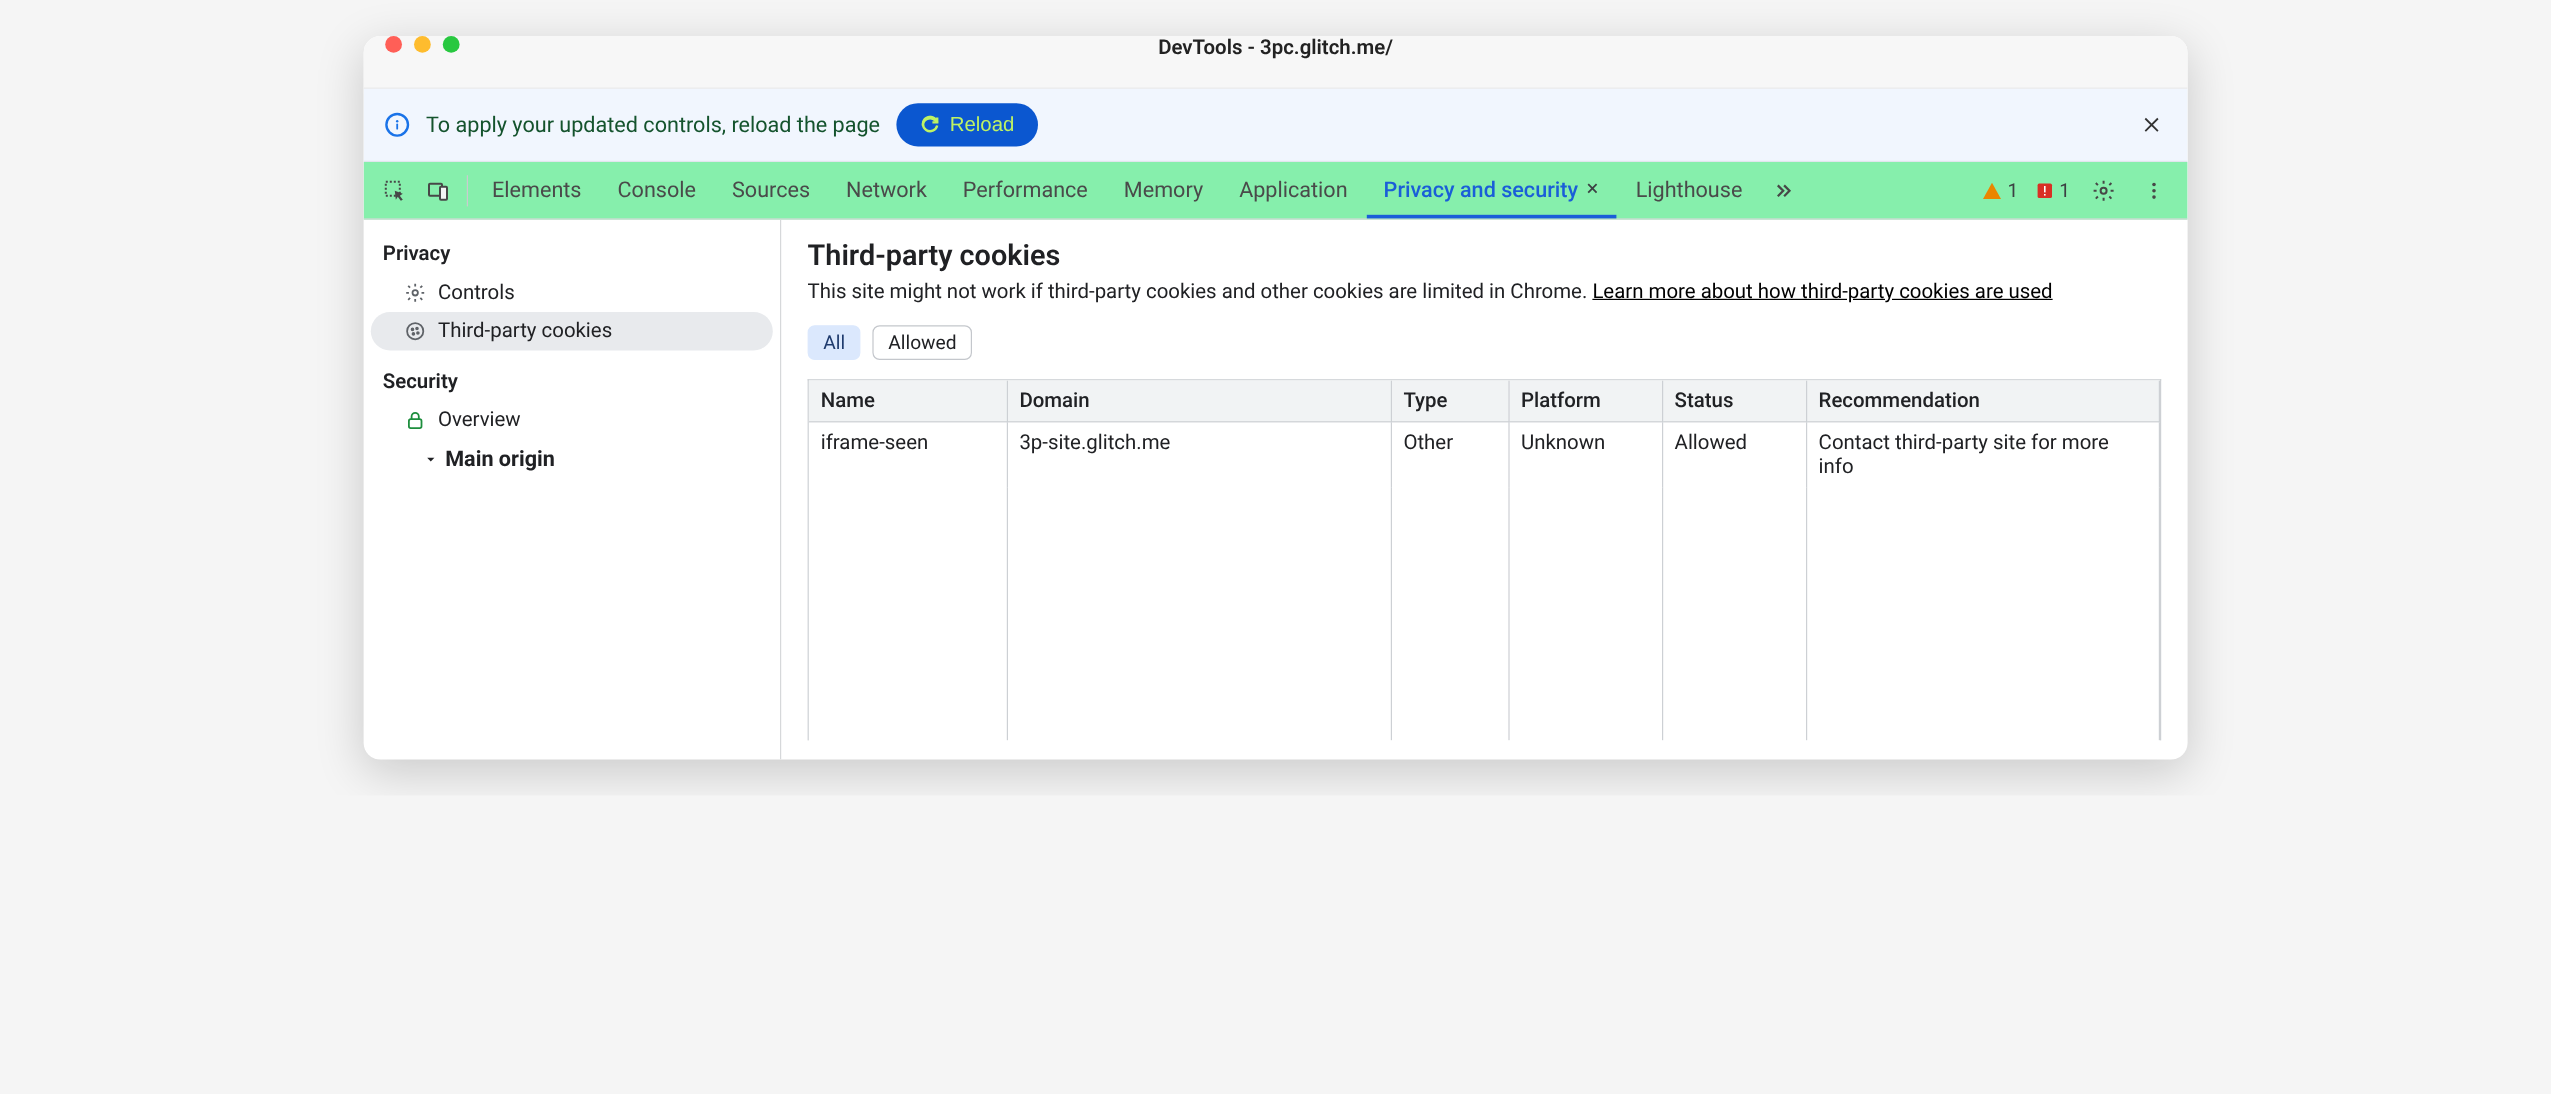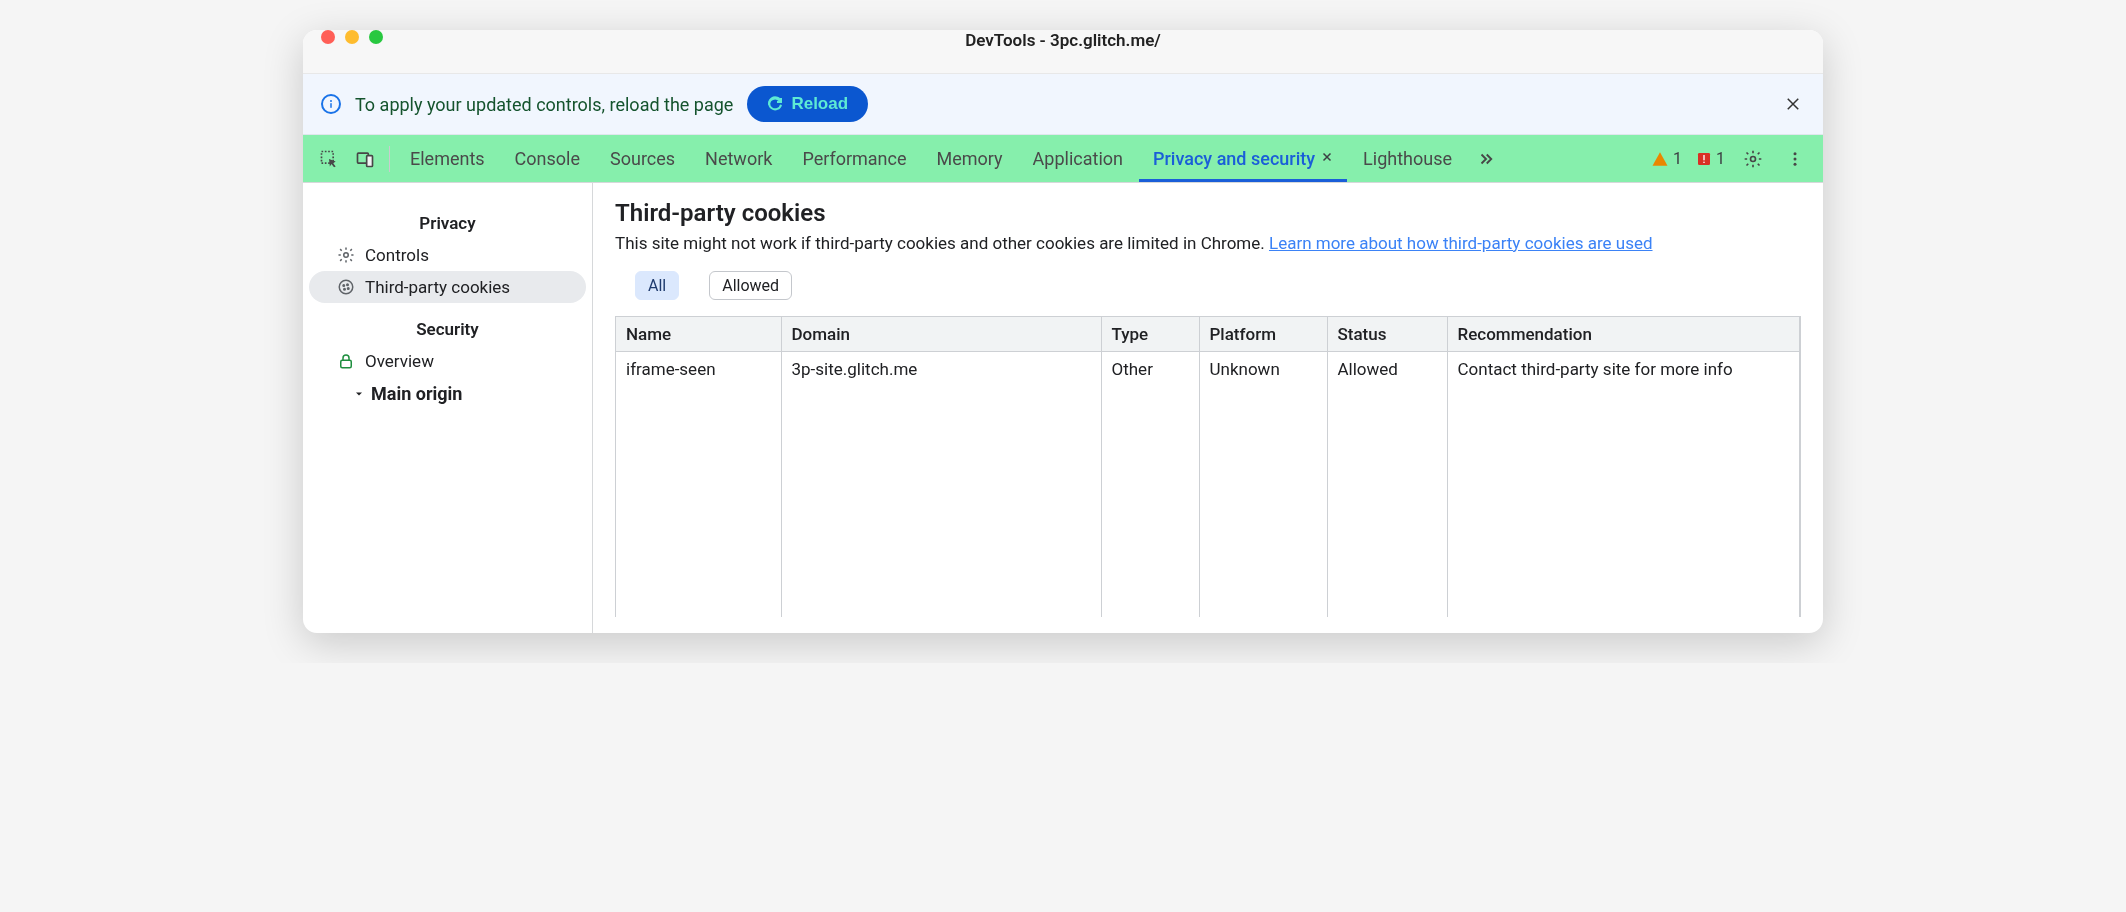--- a/index.html
+++ b/index.html
@@ -60,26 +60,26 @@
     width: 20px; height: 20px;
     border: 2px solid #1a73e8;
     border-radius: 50%;
     display: flex; align-items: center; justify-content: center;
     font-size: 12px;
     line-height:1;
   }
   .info-banner .msg { color: #14532d; }
   .reload-btn {
     background: #0b57d0;
-    color: #5eead4;
+    color: #bef264;
     border: none;
     border-radius: 20px;
     padding: 8px 20px;
     font-size: 17px;
-    font-weight: 700;
+    font-weight: 400;
     display: flex; align-items: center; gap:8px;
     cursor: pointer;
   }
   .reload-btn .ico { width:16px;height:16px; }
   .banner-close {
     position:absolute; right:18px;
     width:24px;height:24px;
     cursor:pointer;
     display:flex;align-items:center;justify-content:center;
     color:#333;
@@ -139,24 +139,23 @@
   .status-chip .issue-sq { color:#d93025; }
   .toolbar-right .gear, .toolbar-right .kebab, .toolbar-right .more {
     color:#474747; cursor:pointer;
     width:28px;height:28px;display:flex;align-items:center;justify-content:center;
   }
   .content {
     display:flex;
     height: 450px;
   }
   .sidebar {
-    width: 290px;
+    width: 348px;
     border-right:1px solid #d6d8da;
-    padding-top:26px;
-    text-align:center;
+    padding-top:15px;
   }
   .sb-group-title {
     font-weight:600;
     padding: 4px 16px 6px;
     font-size:17px;
   }
   .sb-item {
     display:flex;align-items:center;gap:10px;
     padding: 6px 16px 6px 34px;
     font-size:17px;
@@ -190,33 +189,32 @@
   }
   .main h1 {
     margin:0 0 6px;
     font-size:24px;
     font-weight:600;
   }
   .main .subtitle {
     color:#202124;
     font-size:17px;
   }
-  .main .subtitle a { color:#3b82f6; }
+  .main .subtitle a { color:#000000; }
   .filter-row {
     margin-top:18px;
     display:flex;gap:10px;
   }
   .chip {
     border:1px solid #c4c7cc;
     border-radius:6px;
     padding:4px 12px;
     font-size:16px;
     background:#fff;
     cursor:pointer;
-    margin-left:20px;
   }
   .chip.active {
     background:#dbe8fd;
     border-color:#dbe8fd;
     color:#1f3b6e;
   }
   .table-wrap {
     margin-top:16px;
     flex:1;
     border:1px solid #cdd0d4;

